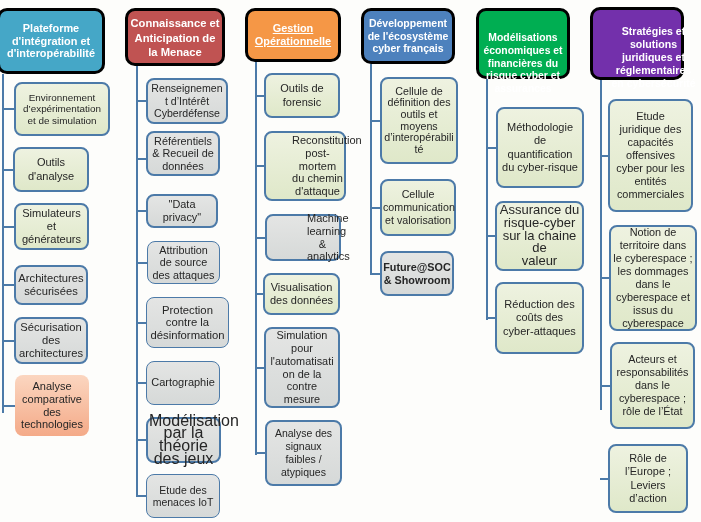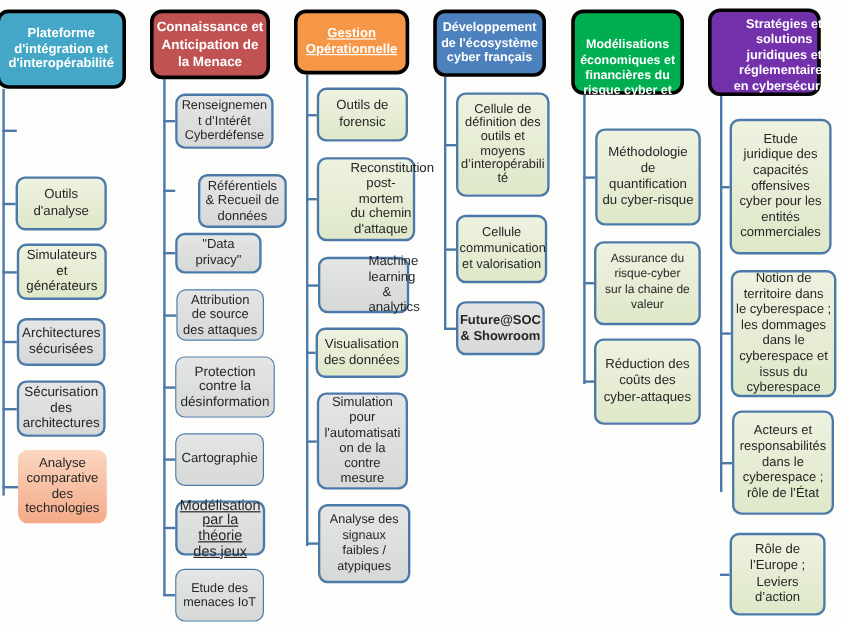--- a/index.html
+++ b/index.html
@@ -20,20 +20,23 @@
 </style>
 </head>
 <body>
 
 <div id="stage">
     <div class="trunk" style="left: 2px; top: 74px; height: 339px; background: rgb(76, 122, 168);"></div>
     <div class="hdr" style="left: -3px; top: 8px; width: 108px; height: 66px; background: rgb(69, 167, 199); color: rgb(255, 255, 255); border-color: rgb(0, 0, 0); font-size: 10.9px; line-height: 12.6px;">
       <span class="txt">Plateforme<br>d'intégration et<br>d'interopérabilité</span>
     </div>
     <div class="elbow" style="left: 2px; top: 108px; width: 12px; background: rgb(76, 122, 168);"></div>
+    <div class="node" style="left: 14px; top: 82px; width: 96px; height: 54px; background: linear-gradient(rgb(238, 242, 224), rgb(223, 232, 201)); border-color: rgb(76, 122, 168); border-width: 2.6px; font-size: 9.9px; line-height: 11.3px;">
+      <span class="txt">Environnement<br>d’expérimentation<br>et de simulation</span>
+    </div>
     <div class="elbow" style="left: 2px; top: 169px; width: 11px; background: rgb(76, 122, 168);"></div>
     <div class="node" style="left: 13px; top: 147px; width: 76px; height: 45px; background: linear-gradient(rgb(238, 242, 224), rgb(223, 232, 201)); border-color: rgb(76, 122, 168); border-width: 2.6px; font-size: 11px; line-height: 13.2px;">
       <span class="txt">Outils<br>d'analyse</span>
     </div>
     <div class="elbow" style="left: 2px; top: 226px; width: 12px; background: rgb(76, 122, 168);"></div>
     <div class="node" style="left: 14px; top: 203px; width: 75px; height: 47px; background: linear-gradient(rgb(238, 242, 224), rgb(223, 232, 201)); border-color: rgb(76, 122, 168); border-width: 2.6px; font-size: 11.1px; line-height: 12.75px;">
       <span class="txt">Simulateurs<br>et<br>générateurs</span>
     </div>
     <div class="elbow" style="left: 2px; top: 284px; width: 12px; background: rgb(76, 122, 168);"></div>
     <div class="node" style="left: 14px; top: 265px; width: 74px; height: 40px; background: linear-gradient(rgb(228, 229, 228), rgb(214, 217, 216)); border-color: rgb(76, 122, 168); border-width: 2.6px; font-size: 11.2px; line-height: 12.9px;">
@@ -49,41 +52,41 @@
     </div>
     <div class="trunk" style="left: 136px; top: 66px; height: 430px; background: rgb(76, 122, 168);"></div>
     <div class="hdr" style="left: 125px; top: 8px; width: 100px; height: 58px; background: rgb(192, 83, 82); color: rgb(255, 255, 255); border-color: rgb(0, 0, 0); font-size: 11.2px; line-height: 14.4px;">
       <span class="txt" style="position: relative; top: 1px;">Connaissance et<br>Anticipation de<br>la Menace</span>
     </div>
     <div class="elbow" style="left: 136px; top: 100px; width: 10px; background: rgb(76, 122, 168);"></div>
     <div class="node" style="left: 146px; top: 78px; width: 82px; height: 46px; background: linear-gradient(rgb(228, 229, 228), rgb(214, 217, 216)); border-color: rgb(76, 122, 168); border-width: 2.6px; font-size: 10.6px; line-height: 12.35px;">
       <span class="txt">Renseignemen<br>t d’Intérêt<br>Cyberdéfense</span>
     </div>
     <div class="elbow" style="left: 136px; top: 158px; width: 10px; background: rgb(76, 122, 168);"></div>
-    <div class="node" style="left: 146px; top: 145px; width: 74px; height: 45px; background: linear-gradient(rgb(228, 229, 228), rgb(214, 217, 216)); border-color: rgb(76, 122, 168); border-width: 2.6px; font-size: 10.85px; line-height: 12.2px; margin-left: 19px;">
+    <div class="node" style="left: 146px; top: 131px; width: 74px; height: 45px; background: linear-gradient(rgb(228, 229, 228), rgb(214, 217, 216)); border-color: rgb(76, 122, 168); border-width: 2.6px; font-size: 10.85px; line-height: 12.2px;">
       <span class="txt">Référentiels<br>&amp; Recueil de<br>données</span>
     </div>
     <div class="elbow" style="left: 136px; top: 210px; width: 10px; background: rgb(76, 122, 168);"></div>
     <div class="node" style="left: 146px; top: 194px; width: 72px; height: 34px; background: linear-gradient(rgb(228, 229, 228), rgb(214, 217, 216)); border-color: rgb(76, 122, 168); border-width: 2.6px; font-size: 10.9px; line-height: 12.9px;">
       <span class="txt">"Data<br>privacy"</span>
     </div>
     <div class="elbow" style="left: 136px; top: 262px; width: 11px; background: rgb(76, 122, 168);"></div>
     <div class="node" style="left: 147px; top: 241px; width: 73px; height: 43px; background: linear-gradient(rgb(228, 229, 228), rgb(214, 217, 216)); border-color: rgb(76, 122, 168); border-width: 1.2px; font-size: 10.8px; line-height: 12.45px;">
       <span class="txt">Attribution<br>de source<br>des attaques</span>
     </div>
     <div class="elbow" style="left: 136px; top: 322px; width: 10px; background: rgb(76, 122, 168);"></div>
     <div class="node" style="left: 146px; top: 297px; width: 83px; height: 51px; background: linear-gradient(rgb(228, 229, 228), rgb(214, 217, 216)); border-color: rgb(76, 122, 168); border-width: 1.2px; font-size: 11.3px; line-height: 12.6px;">
       <span class="txt">Protection<br>contre la<br>désinformation</span>
     </div>
     <div class="elbow" style="left: 136px; top: 382px; width: 10px; background: rgb(76, 122, 168);"></div>
     <div class="node" style="left: 146px; top: 361px; width: 74px; height: 44px; background: linear-gradient(rgb(228, 229, 228), rgb(214, 217, 216)); border-color: rgb(76, 122, 168); border-width: 1.2px; font-size: 11px; line-height: 13.2px;">
       <span class="txt">Cartographie</span>
     </div>
     <div class="elbow" style="left: 136px; top: 439px; width: 10px; background: rgb(76, 122, 168);"></div>
-    <div class="node" style="left: 146px; top: 417px; width: 75px; height: 46px; background: linear-gradient(rgb(228, 229, 228), rgb(214, 217, 216)); border-color: rgb(76, 122, 168); border-width: 2.6px; font-size: 12px; line-height: 12.6px; text-decoration: underline;">
+    <div class="node" style="left: 146px; top: 417px; width: 75px; height: 46px; background: linear-gradient(rgb(228, 229, 228), rgb(214, 217, 216)); border-color: rgb(76, 122, 168); border-width: 2.6px; font-size: 16px; line-height: 12.6px;">
       <span class="txt">Modélisation<br>par la théorie<br>des jeux</span>
     </div>
     <div class="elbow" style="left: 136px; top: 495px; width: 10px; background: rgb(76, 122, 168);"></div>
     <div class="node" style="left: 146px; top: 474px; width: 74px; height: 44px; background: linear-gradient(rgb(228, 229, 228), rgb(214, 217, 216)); border-color: rgb(76, 122, 168); border-width: 1.2px; font-size: 10.5px; line-height: 12.5px;">
       <span class="txt">Etude des<br>menaces IoT</span>
     </div>
     <div class="trunk" style="left: 255px; top: 62px; height: 393px; background: rgb(76, 122, 168);"></div>
     <div class="hdr" style="left: 245px; top: 8px; width: 96px; height: 54px; background: rgb(245, 151, 70); color: rgb(255, 255, 255); border-color: rgb(0, 0, 0); font-size: 10.9px; line-height: 12.8px; text-decoration: underline;">
       <span class="txt">Gestion<br>Opérationnelle</span>
     </div>
@@ -129,30 +132,30 @@
     </div>
     <div class="trunk" style="left: 486px; top: 79px; height: 241px; background: rgb(76, 122, 168);"></div>
     <div class="hdr" style="left: 476px; top: 8px; width: 94px; height: 71px; background: rgb(0, 174, 82); color: rgb(255, 255, 255); border-color: rgb(0, 0, 0); font-size: 10.4px; line-height: 12.8px;">
       <span class="txt" style="position: relative; top: 3px; margin-top: 35px;">Modélisations<br>économiques et<br>financières du<br>risque cyber et<br>assurances</span>
     </div>
     <div class="elbow" style="left: 486px; top: 147px; width: 10px; background: rgb(76, 122, 168);"></div>
     <div class="node" style="left: 496px; top: 107px; width: 88px; height: 81px; background: linear-gradient(rgb(238, 242, 224), rgb(223, 232, 201)); border-color: rgb(76, 122, 168); border-width: 2.6px; font-size: 11px; line-height: 13.1px;">
       <span class="txt">Méthodologie<br>de<br>quantification<br>du cyber-risque</span>
     </div>
     <div class="elbow" style="left: 486px; top: 235px; width: 9px; background: rgb(76, 122, 168);"></div>
-    <div class="node" style="left: 495px; top: 201px; width: 89px; height: 70px; background: linear-gradient(rgb(238, 242, 224), rgb(223, 232, 201)); border-color: rgb(76, 122, 168); border-width: 2.6px; font-size: 10px; line-height: 12.9px;">
+    <div class="node" style="left: 495px; top: 201px; width: 89px; height: 70px; background: linear-gradient(rgb(238, 242, 224), rgb(223, 232, 201)); border-color: rgb(76, 122, 168); border-width: 2.6px; font-size: 13px; line-height: 12.9px;">
       <span class="txt">Assurance du<br>risque-cyber<br>sur la chaine de<br>valeur</span>
     </div>
     <div class="elbow" style="left: 486px; top: 317px; width: 9px; background: rgb(76, 122, 168);"></div>
     <div class="node" style="left: 495px; top: 282px; width: 89px; height: 72px; background: linear-gradient(rgb(238, 242, 224), rgb(223, 232, 201)); border-color: rgb(76, 122, 168); border-width: 2.6px; font-size: 11px; line-height: 13.1px;">
       <span class="txt">Réduction des<br>coûts des<br>cyber-attaques</span>
     </div>
     <div class="trunk" style="left: 600px; top: 80px; height: 330px; background: rgb(76, 122, 168);"></div>
     <div class="hdr" style="left: 590px; top: 7px; width: 94px; height: 73px; background: rgb(115, 48, 171); color: rgb(255, 255, 255); border-color: rgb(0, 0, 0); font-size: 10.6px; line-height: 12.9px;">
-      <span class="txt" style="position: relative; top: 3px; margin-left: 33px;">Stratégies et<br>solutions<br>juridiques et<br>réglementaires<br>en cybersécurité</span>
+      <span class="txt" style="position: relative; top: 14px; margin-left: 33px;">Stratégies et<br>solutions<br>juridiques et<br>réglementaires<br>en cybersécurité</span>
     </div>
     <div class="elbow" style="left: 600px; top: 155px; width: 8px; background: rgb(76, 122, 168);"></div>
     <div class="node" style="left: 608px; top: 99px; width: 85px; height: 113px; background: linear-gradient(rgb(238, 242, 224), rgb(223, 232, 201)); border-color: rgb(76, 122, 168); border-width: 2.6px; font-size: 10.9px; line-height: 13.1px;">
       <span class="txt">Etude<br>juridique des<br>capacités<br>offensives<br>cyber pour les<br>entités<br>commerciales</span>
     </div>
     <div class="elbow" style="left: 600px; top: 277px; width: 9px; background: rgb(76, 122, 168);"></div>
     <div class="node" style="left: 609px; top: 225px; width: 88px; height: 106px; background: linear-gradient(rgb(238, 242, 224), rgb(223, 232, 201)); border-color: rgb(76, 122, 168); border-width: 2.6px; font-size: 10.9px; line-height: 12.9px;">
       <span class="txt">Notion de<br>territoire dans<br>le cyberespace ;<br>les dommages<br>dans le<br>cyberespace et<br>issus du<br>cyberespace</span>
     </div>
     <div class="elbow" style="left: 600px; top: 385px; width: 10px; background: rgb(76, 122, 168);"></div>

